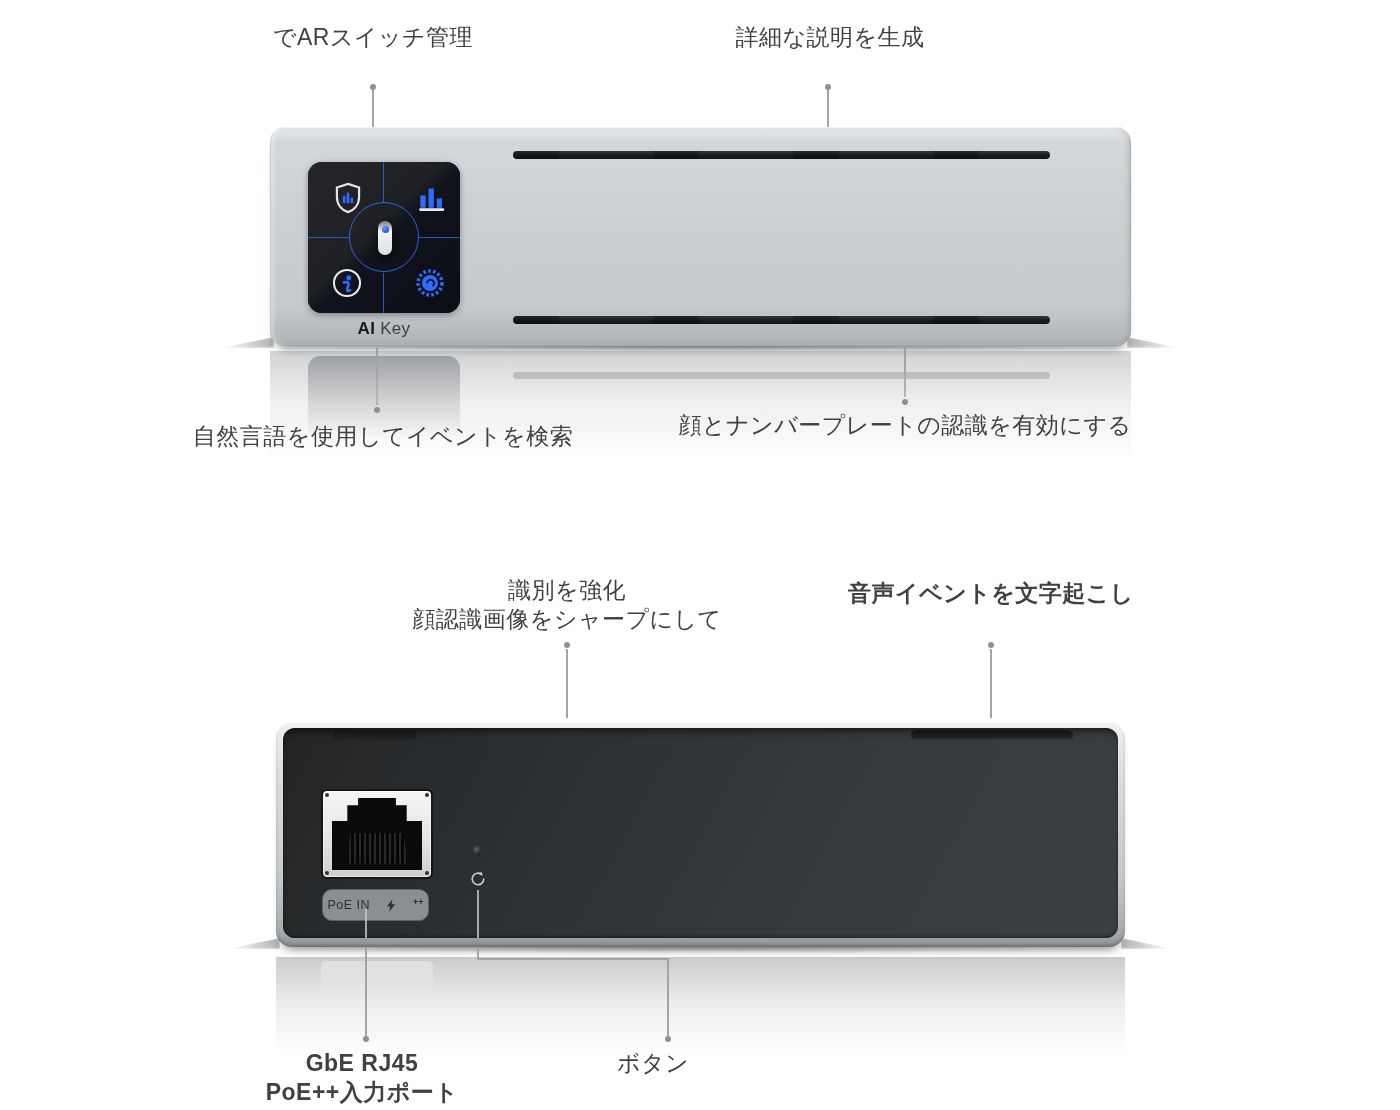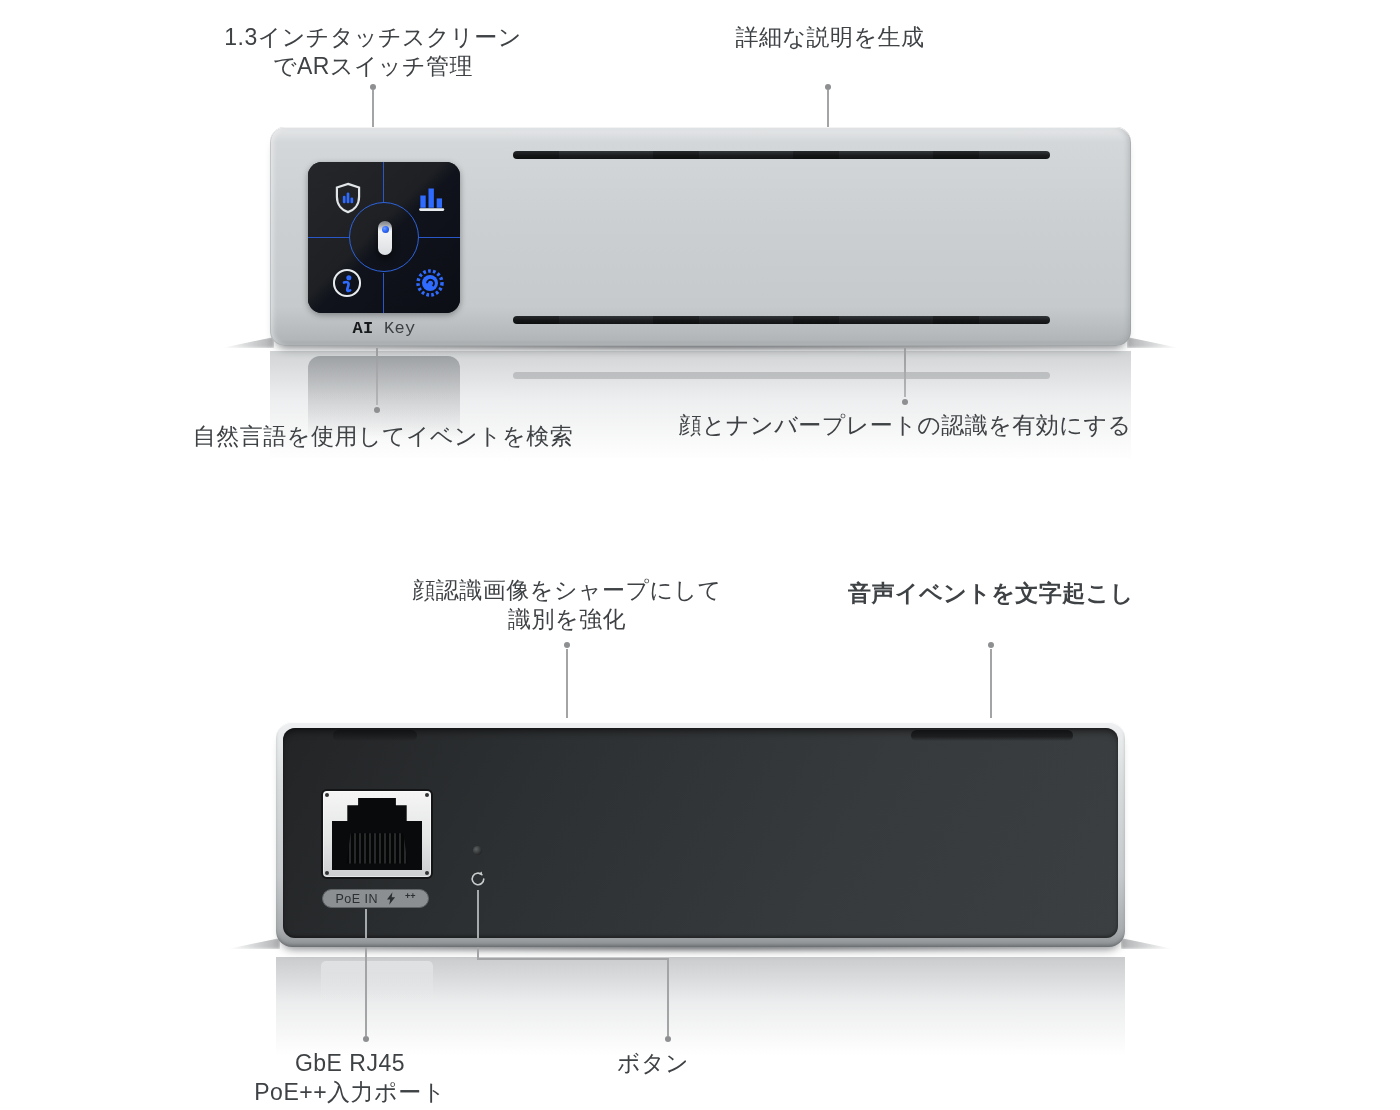--- a/index.html
+++ b/index.html
@@ -17,21 +17,20 @@
   
   .conn-line{position:absolute;background:#a2a4a6;z-index:5;}
   .conn-dot{position:absolute;width:6px;height:6px;border-radius:50%;background:#8d8f91;z-index:5;}
   
   .device-front{
     position:absolute;left:270px;top:127px;width:861px;height:219px;border-radius:15px;z-index:2;
     background:linear-gradient(180deg,#e6e8ea 0%,#d4d7d9 7%,#cbcfd1 45%,#c6cacc 82%,#b2b6b8 97%,#a3a7a9 100%);
     box-shadow:inset 0 1px 0 rgba(255,255,255,.8), inset 0 0 0 1px rgba(140,144,147,.35),
                inset 3px 0 5px rgba(255,255,255,.45), inset -3px 0 5px rgba(120,125,128,.30),
                0 8px 10px -6px rgba(35,40,43,.55);
-    font-family:Liberation Mono, monospace;
   }
   .vent{position:absolute;height:8px;border-radius:4px;
     background:
       repeating-linear-gradient(90deg, rgba(0,0,0,.28) 0 46px, rgba(0,0,0,0) 46px 140px),
       linear-gradient(180deg,#34373a 0%,#1b1d1f 55%,#111314 100%);
   }
   .vent.top{left:243px;top:24px;width:537px;}
   .vent.bottom{left:243px;top:189px;width:537px;}
   
   .screen{
@@ -100,43 +99,42 @@
     clip-path:polygon(0 32%,17% 32%,17% 10%,29% 10%,29% 0,71% 0,71% 10%,83% 10%,83% 32%,100% 32%,100% 100%,0 100%);
   }
   .rj45 .pins{
     position:absolute;left:16%;right:16%;bottom:9%;height:42%;
     background:repeating-linear-gradient(90deg,#050606 0 3px,#27292b 3px 5px);
     clip-path:polygon(7% 0,93% 0,100% 100%,0 100%);
   }
   .rj45 .screw{position:absolute;width:4px;height:4px;border-radius:50%;background:#303234;}
   
   .poe-pill{
-    position:absolute;left:39px;top:161px;width:107px;height:19px;border-radius:10px;box-sizing:border-box;
+    position:absolute;left:39px;top:161px;width:107px;height:32px;border-radius:10px;box-sizing:border-box;
     background:#8b8f91;border:1px solid #606466;color:#2c2f31;
-    display:flex;align-items:center;justify-content:center;gap:9px;
+    display:flex;align-items:center;justify-content:center;gap:17px;
     font-size:12.5px;font-weight:500;letter-spacing:.5px;
   }
   .poe-pill sup{font-size:9px;font-weight:700;margin-top:-6px;letter-spacing:0;}
   .led{position:absolute;left:190px;top:118px;width:9px;height:9px;border-radius:50%;
     background:radial-gradient(circle at 35% 35%,#5d6163 0%,#222425 75%);}
   .reset-icon{position:absolute;left:186px;top:142px;width:18px;height:18px;}
   .panel-line{position:absolute;width:2px;background:rgba(198,201,203,.8);}
   
   .refl-rear{
     position:absolute;left:276px;top:957px;width:849px;height:112px;z-index:1;border-radius:0 0 16px 16px;
     background:linear-gradient(180deg,rgba(148,152,155,.5) 0%,rgba(190,193,195,.3) 40%,rgba(255,255,255,0) 88%);
   }
   .refl-rear .rj-ghost{position:absolute;left:45px;top:4px;width:112px;height:48px;border-radius:5px;
     background:linear-gradient(180deg,rgba(236,237,238,.6) 0%,rgba(236,237,238,0) 95%);}
 </style>
 </head>
 <body>
 
 <div class="callout" style="left:173px;top:23px;width:400px;">
-  <div>1.3インチタッチスクリーン</div>
   <div>でARスイッチ管理</div>
 </div>
 <div class="callout" style="left:630px;top:23px;width:400px;">
   <div>詳細な説明を生成</div>
 </div>
 
 <div class="conn-dot" style="left:370px;top:84px;"></div>
 <div class="conn-line" style="left:372px;top:90px;width:2px;height:37px;"></div>
 <div class="conn-dot" style="left:825px;top:84px;"></div>
 <div class="conn-line" style="left:827px;top:90px;width:2px;height:37px;"></div>
@@ -210,22 +208,22 @@
   <div>自然言語を使用してイベントを検索</div>
 </div>
 
 <div class="conn-line" style="left:904px;top:348px;width:2px;height:49px;background:linear-gradient(180deg,#9a9c9e,#b4b6b8);"></div>
 <div class="conn-dot" style="left:902px;top:399px;"></div>
 <div class="callout" style="left:675px;top:411px;width:460px;">
   <div>顔とナンバープレートの認識を有効にする</div>
 </div>
 
 <div class="callout" style="left:367px;top:576px;width:400px;">
+  <div>識別を強化</div>
   <div>顔認識画像をシャープにして</div>
-  <div>識別を強化</div>
 </div>
 <div class="callout" style="left:791px;top:579px;width:400px;font-weight:bold;">
   <div>音声イベントを文字起こし</div>
 </div>
 
 <div class="conn-dot" style="left:564px;top:642px;"></div>
 <div class="conn-line" style="left:566px;top:649px;width:2px;height:69px;"></div>
 <div class="conn-dot" style="left:988px;top:642px;"></div>
 <div class="conn-line" style="left:990px;top:649px;width:2px;height:69px;"></div>
 
@@ -273,19 +271,19 @@
 </div>
 
 <div class="conn-line" style="left:365px;top:947px;width:2px;height:89px;"></div>
 <div class="conn-dot" style="left:363px;top:1036px;"></div>
 
 <div class="conn-line" style="left:477px;top:947px;width:2px;height:13px;"></div>
 <div class="conn-line" style="left:477px;top:958px;width:192px;height:2px;"></div>
 <div class="conn-line" style="left:667px;top:958px;width:2px;height:78px;"></div>
 <div class="conn-dot" style="left:665px;top:1036px;"></div>
 
-<div class="callout" style="left:150px;top:1049px;width:400px;">
+<div class="callout" style="left:162px;top:1049px;width:400px;font-weight:bold;">
   <div>GbE RJ45</div>
   <div>PoE++入力ポート</div>
 </div>
 <div class="callout" style="left:453px;top:1049px;width:400px;">
   <div>ボタン</div>
 </div>
 
 </body></html>

